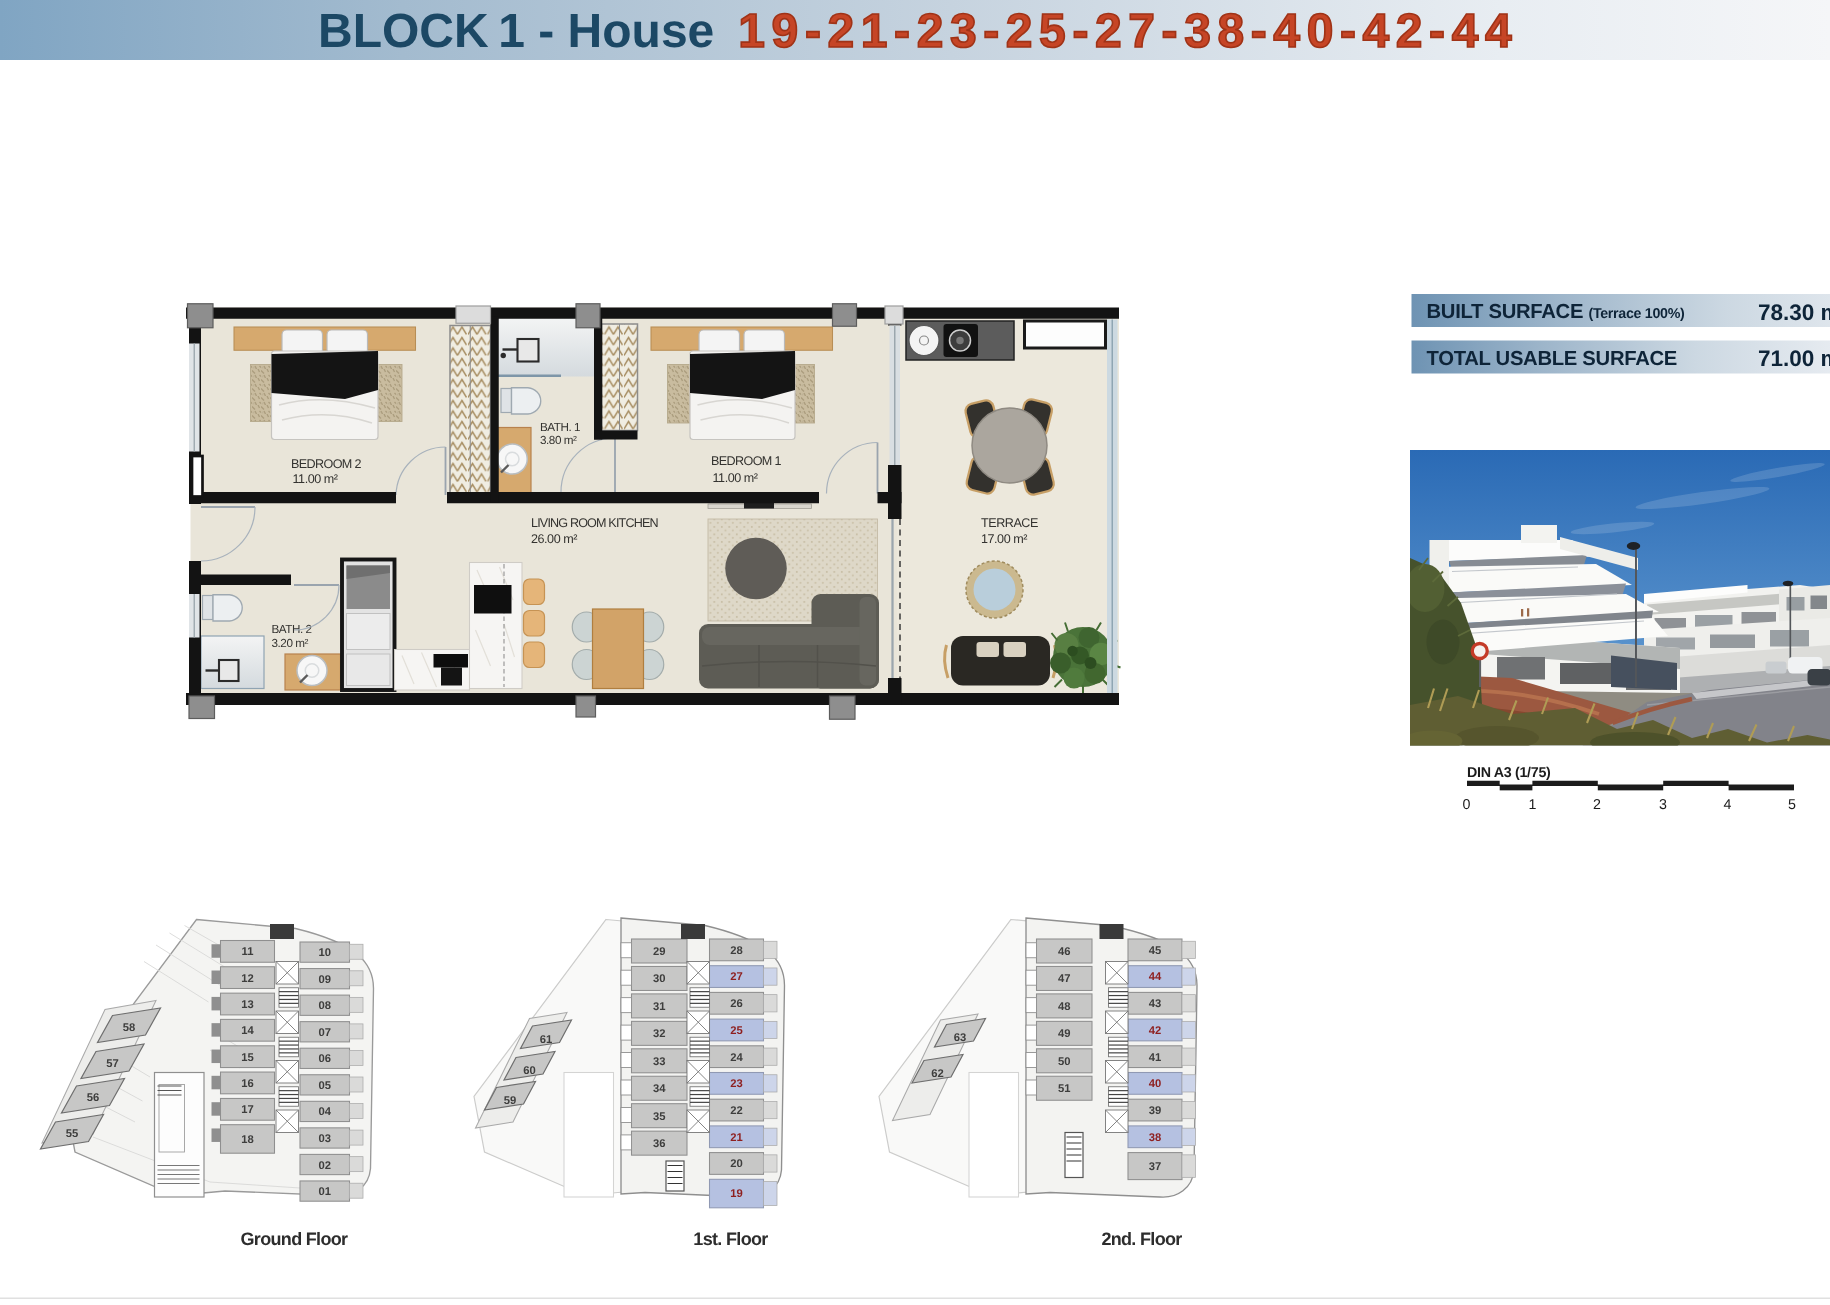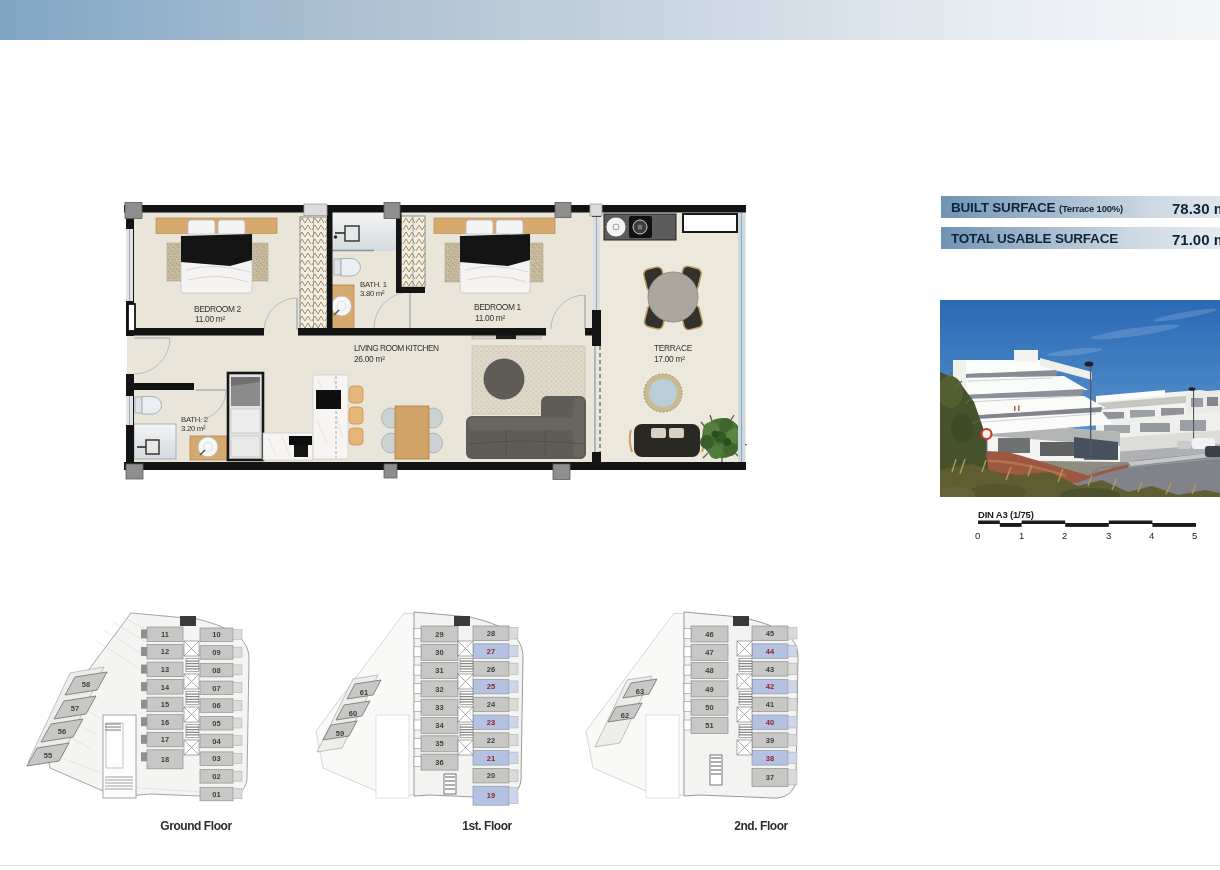--- a/index.html
+++ b/index.html
@@ -5,20 +5,23 @@
   html,body{margin:0;padding:0;background:#ffffff;}
   #page{position:relative;width:1220px;height:870px;overflow:hidden;background:#ffffff;font-family:"Liberation Sans",sans-serif;}
   svg text{font-family:"Liberation Sans",sans-serif;}
 </style>
 </head>
 <body>
 <div id="page">
 
 <div style="position:absolute;left:0;top:0;width:1220px;height:40px;background:linear-gradient(90deg,#80a5c3 0%,#a3bbcf 22%,#c6d3df 52%,#e8edf2 82%,#f5f6f8 100%);"></div>
 
+<div style="position:absolute;left:0;top:0;width:1220px;height:40px;line-height:40px;white-space:nowrap;">
+  <span style="position:absolute;left:212px;top:0;font-size:32px;font-weight:bold;color:#1c4865;">BLOCK 1 - House<span style="padding-left:16px;letter-spacing:4.4px;color:#c64526;-webkit-text-stroke:1.1px #a03317;">19-21-23-25-27-38-40-42-44</span></span>
+</div>
 
 <div style="position:absolute;left:941px;top:196px;width:322px;height:22px;background:linear-gradient(90deg,#6e93b3 0%,#9db5ca 30%,#ccd8e2 65%,#e9edf2 100%);white-space:nowrap;">
   <span style="position:absolute;left:10px;top:4px;font-size:13.5px;font-weight:bold;color:#0e2438;letter-spacing:-0.2px;">BUILT SURFACE <span style="font-size:9.5px;font-weight:bold;">(Terrace 100%)</span></span>
   <span style="position:absolute;left:231px;top:3.5px;font-size:15px;font-weight:bold;color:#0e2438;">78.30 m</span>
 </div>
 
 <div style="position:absolute;left:941px;top:227px;width:279px;height:22px;background:linear-gradient(90deg,#6e93b3 0%,#9db5ca 30%,#ccd8e2 65%,#e9edf2 100%);white-space:nowrap;padding-left:12px;">
   <span style="position:absolute;left:10px;top:4px;font-size:13.5px;font-weight:bold;color:#0e2438;letter-spacing:-0.2px;">TOTAL USABLE SURFACE</span>
   <span style="position:absolute;left:231px;top:3.5px;font-size:15px;font-weight:bold;color:#0e2438;">71.00 m</span>
 </div>

